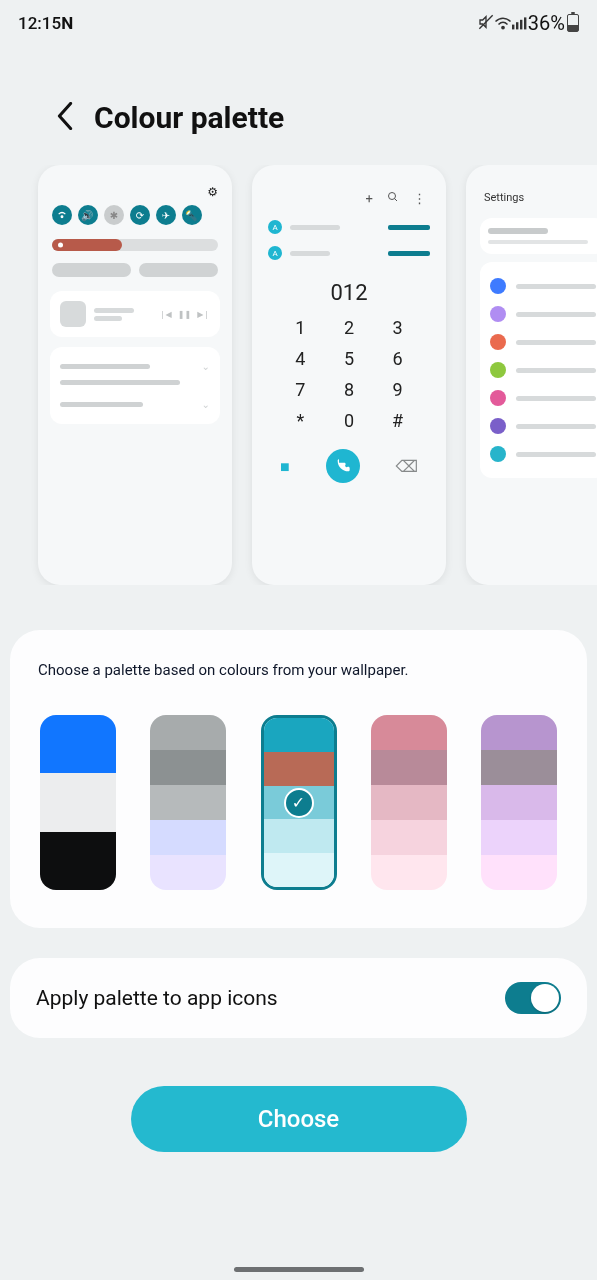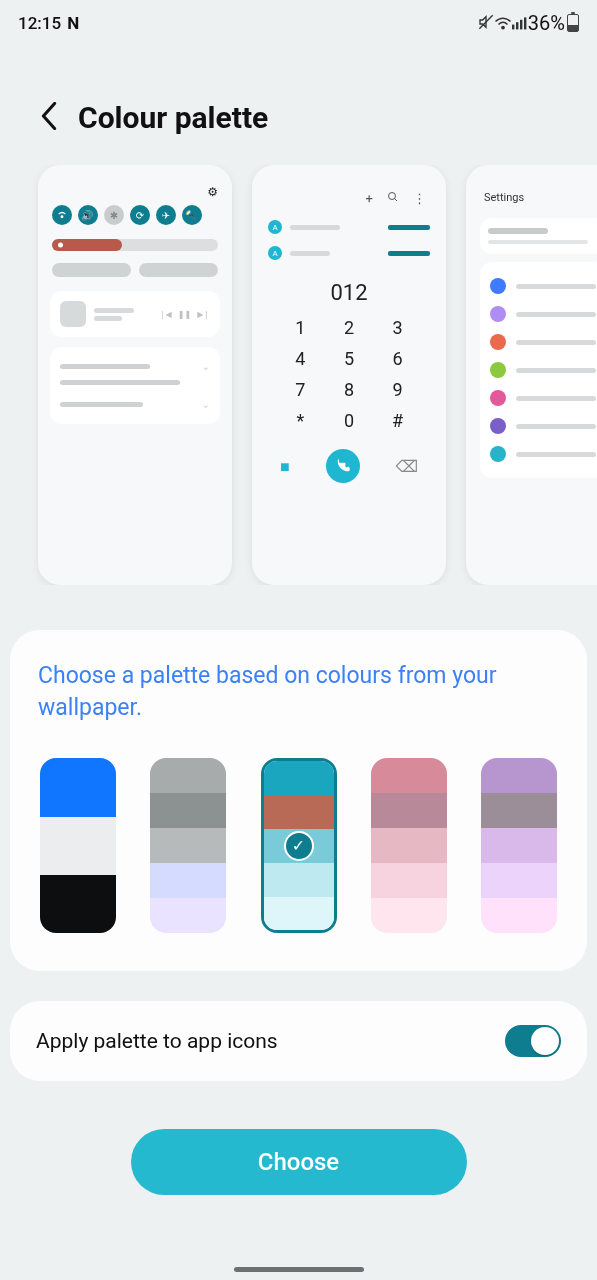--- a/index.html
+++ b/index.html
@@ -14,32 +14,33 @@
   
   .status-bar {
     display: flex;
     justify-content: space-between;
     align-items: center;
     padding: 6px 18px 0 18px;
     height: 40px;
     font-size: 17px;
     color: #111;
   }
-  .status-left { display:flex; align-items:center; gap:6px; font-weight:500;}
+  .status-left { display:flex; align-items:center; font-weight:500;}
   .status-right { display:flex; align-items:center; gap:0; font-size:20px;}
   .status-right .batt { display:inline-block; width:12px; height:18px; border:1.5px solid #444; border-radius:2px; position:relative; margin-left:2px;}
   .status-right .batt::before { content:""; position:absolute; bottom:0; left:0; right:0; height:36%; background:#444;}
   .status-right .batt::after { content:""; position:absolute; top:-3px; left:3px; right:3px; height:2px; background:#444; border-radius:1px;}
 
   
   .header {
     display:flex;
     align-items:center;
     gap:20px;
     padding: 60px 30px 30px 40px;
+    margin-left: 16px;
   }
   .back-icon svg { width:18px; height:28px; }
   .page-title { font-size:30px; font-weight:700; color:#111; }
 
   
   .preview-row {
     display:flex;
     gap:20px;
     padding: 0 0 0 38px;
     overflow:hidden;
@@ -100,21 +101,21 @@
   .st-row .ic{width:16px;height:16px;border-radius:50%;}
   .st-row .ln{height:5px;width:80px;border-radius:3px;background:#d7dadb;}
 
   
   .palette-card{
     margin:45px 10px 0;
     background:#fdfdfe;
     border-radius:30px;
     padding:30px 28px 38px;
   }
-  .palette-desc{ color:#3b82f6; font-size:23px; line-height:1.4;}
+  .palette-desc{ color:#0f172a; font-size:15px; line-height:1.4;}
   .swatch-row{ display:flex; justify-content:space-between; margin-top:34px; padding:0 2px;}
   .swatch{ width:76px; height:175px; border-radius:16px; overflow:hidden; position:relative; cursor:pointer;}
   .swatch .seg{ width:100%; height:20%;}
   .swatch.coarse .seg{ height:33.34%;}
   .swatch.selected{ border:3px solid #0d7d8f; box-sizing:border-box;}
   .swatch .check{ position:absolute; top:50%; left:50%; transform:translate(-50%,-50%); width:30px;height:30px;border-radius:50%;background:#0d7d8f;border:2.5px solid #fff;display:flex;align-items:center;justify-content:center;color:#fff;font-size:16px;}
 
   
   .toggle-card{
     margin:30px 10px 0;

